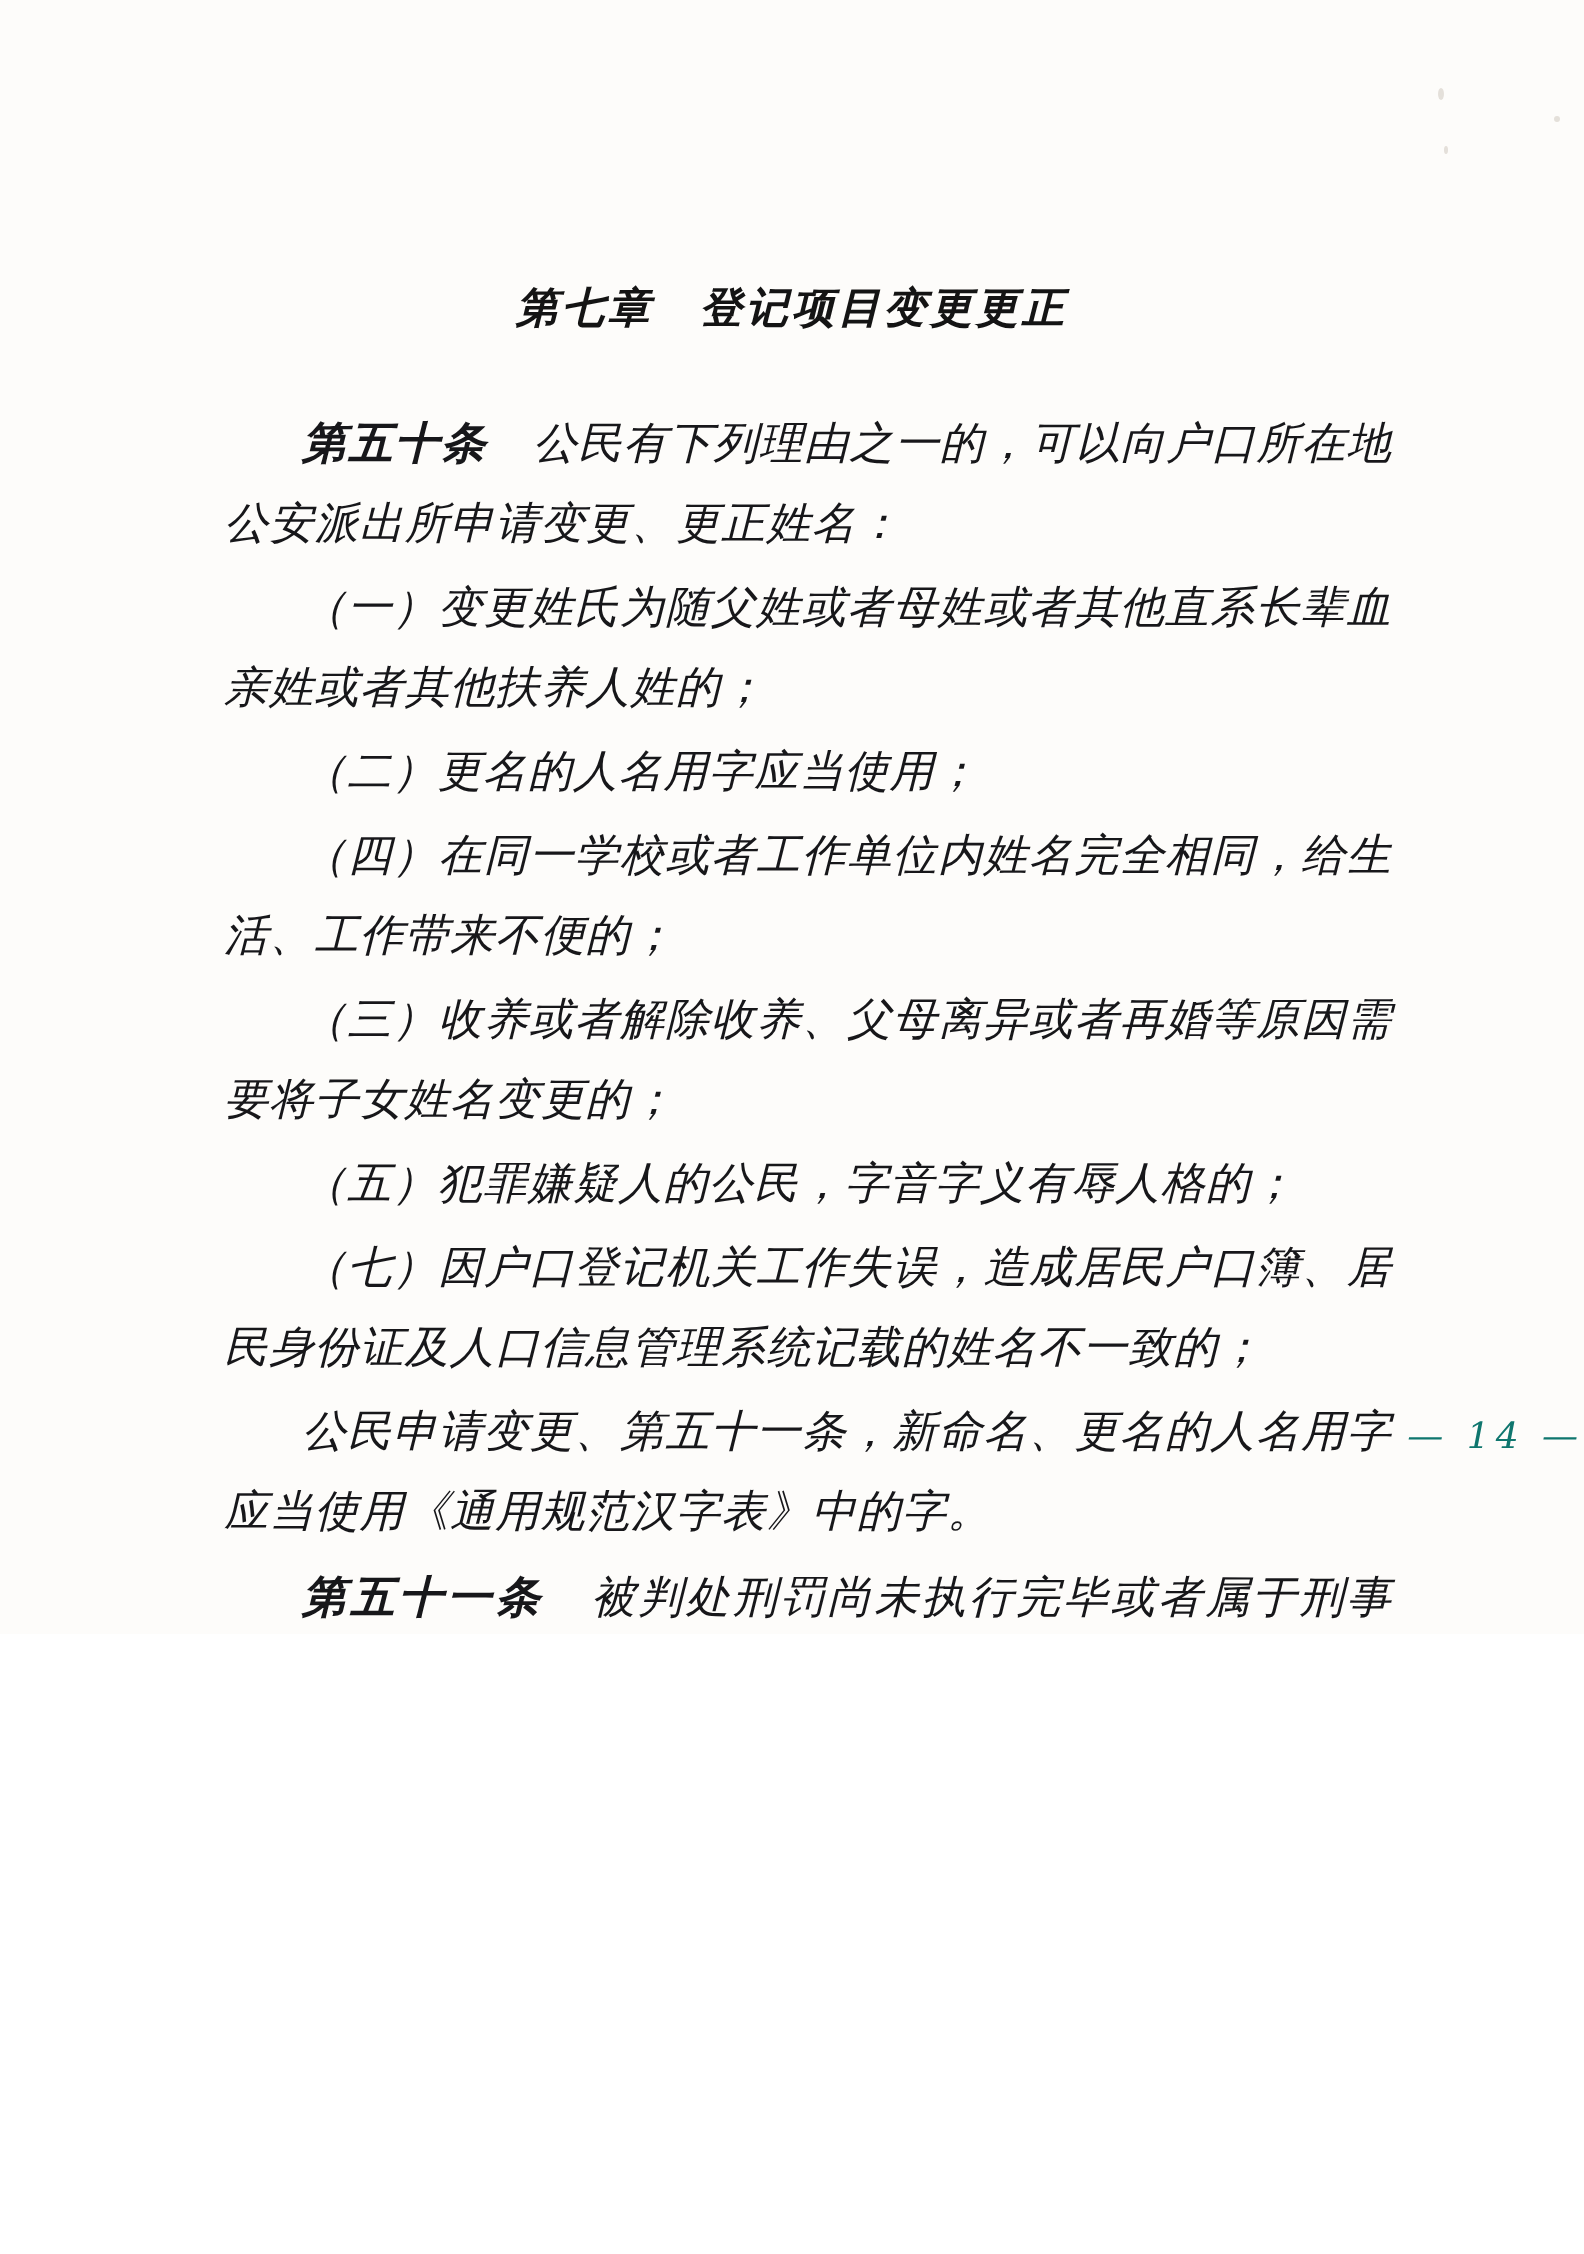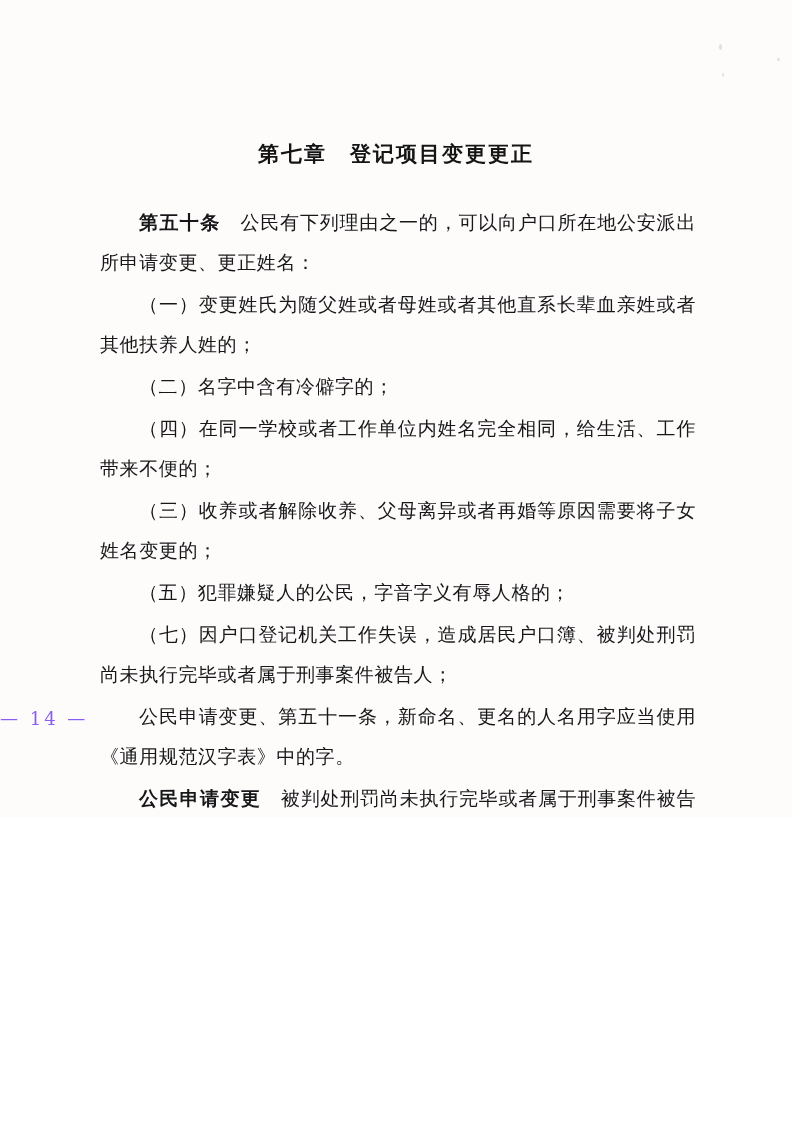--- a/index.html
+++ b/index.html
@@ -10,20 +10,21 @@
   body {
     font-family: "DejaVu Serif", "Liberation Serif", serif;
   }
   .page {
     position: relative;
     width: 792px;
     height: 817px;
     margin: 0 auto;
     background: #fdfcfa;
     overflow: hidden;
+    font-style: italic;
   }
   
   .speck {
     position: absolute;
     background: #cfc9c0;
     border-radius: 50%;
     opacity: .55;
   }
   .content {
     position: absolute;
@@ -34,43 +35,43 @@
   .chapter-title {
     text-align: center;
     font-size: 21px;
     font-weight: bold;
     letter-spacing: 2px;
     color: #141414;
     margin: 0 0 34px 0;
     font-family: "DejaVu Serif", "Liberation Serif", serif;
   }
   .para {
-    font-size: 19px;
+    font-size: 22px;
     line-height: 40px;
     color: #17171a;
-    margin: 0 0 2px 4px;
+    margin: 0 0 2px 16px;
     text-align: justify;
     text-justify: inter-ideograph;
     letter-spacing: 0.6px;
   }
   .para.indent {
     text-indent: 39px;
   }
   .para .art {
     font-weight: bold;
     letter-spacing: 1.2px;
   }
   .page-number {
     position: absolute;
     left: 0;
     right: 0;
     bottom: 88px;
-    text-align: left;
+    text-align: right;
     font-size: 18px;
-    color: #8b5cf6;
+    color: #0f766e;
     letter-spacing: 3px;
     font-family: "DejaVu Serif", "Liberation Serif", serif;
   }
 </style>
 </head>
 <body>
 
 <div class="page">
 
   <span class="speck" style="left:719px; top:44px; width:3px; height:6px;"></span>
@@ -78,34 +79,34 @@
   <span class="speck" style="left:722px; top:73px; width:2px; height:4px;"></span>
 
   <div class="content">
 
     <h1 class="chapter-title">第七章　登记项目变更更正</h1>
 
     <p class="para indent"><span class="art">第五十条</span><span>　公民有下列理由之一的，可以向户口所在地公安派出所申请变更、更正姓名：</span></p>
 
     <p class="para indent"><span>（一）变更姓氏为随父姓或者母姓或者其他直系长辈血亲姓或者其他扶养人姓的；</span></p>
 
-    <p class="para indent"><span>（二）名字中含有冷僻字的；</span></p>
+    <p class="para indent"><span>（二）更名的人名用字应当使用；</span></p>
 
     <p class="para indent"><span>（四）在同一学校或者工作单位内姓名完全相同，给生活、工作带来不便的；</span></p>
 
     <p class="para indent"><span>（三）收养或者解除收养、父母离异或者再婚等原因需要将子女姓名变更的；</span></p>
 
     <p class="para indent"><span>（五）犯罪嫌疑人的公民，字音字义有辱人格的；</span></p>
 
 
-    <p class="para indent"><span>（七）因户口登记机关工作失误，造成居民户口簿、被判处刑罚尚未执行完毕或者属于刑事案件被告人；</span></p>
+    <p class="para indent"><span>（七）因户口登记机关工作失误，造成居民户口簿、居民身份证及人口信息管理系统记载的姓名不一致的；</span></p>
 
 
     <p class="para indent"><span>公民申请变更、第五十一条，新命名、更名的人名用字应当使用《通用规范汉字表》中的字。</span></p>
 
-    <p class="para indent"><span class="art">公民申请变更</span><span>　被判处刑罚尚未执行完毕或者属于刑事案件被告人、犯罪嫌疑人的公民，不予变更姓名。</span></p>
+    <p class="para indent"><span class="art">第五十一条</span><span>　被判处刑罚尚未执行完毕或者属于刑事案件被告人、犯罪嫌疑人的公民，不予变更姓名。</span></p>
 
 
   </div>
 
   <div class="page-number">— 14 —</div>
 
 </div>
 
 </body></html>

